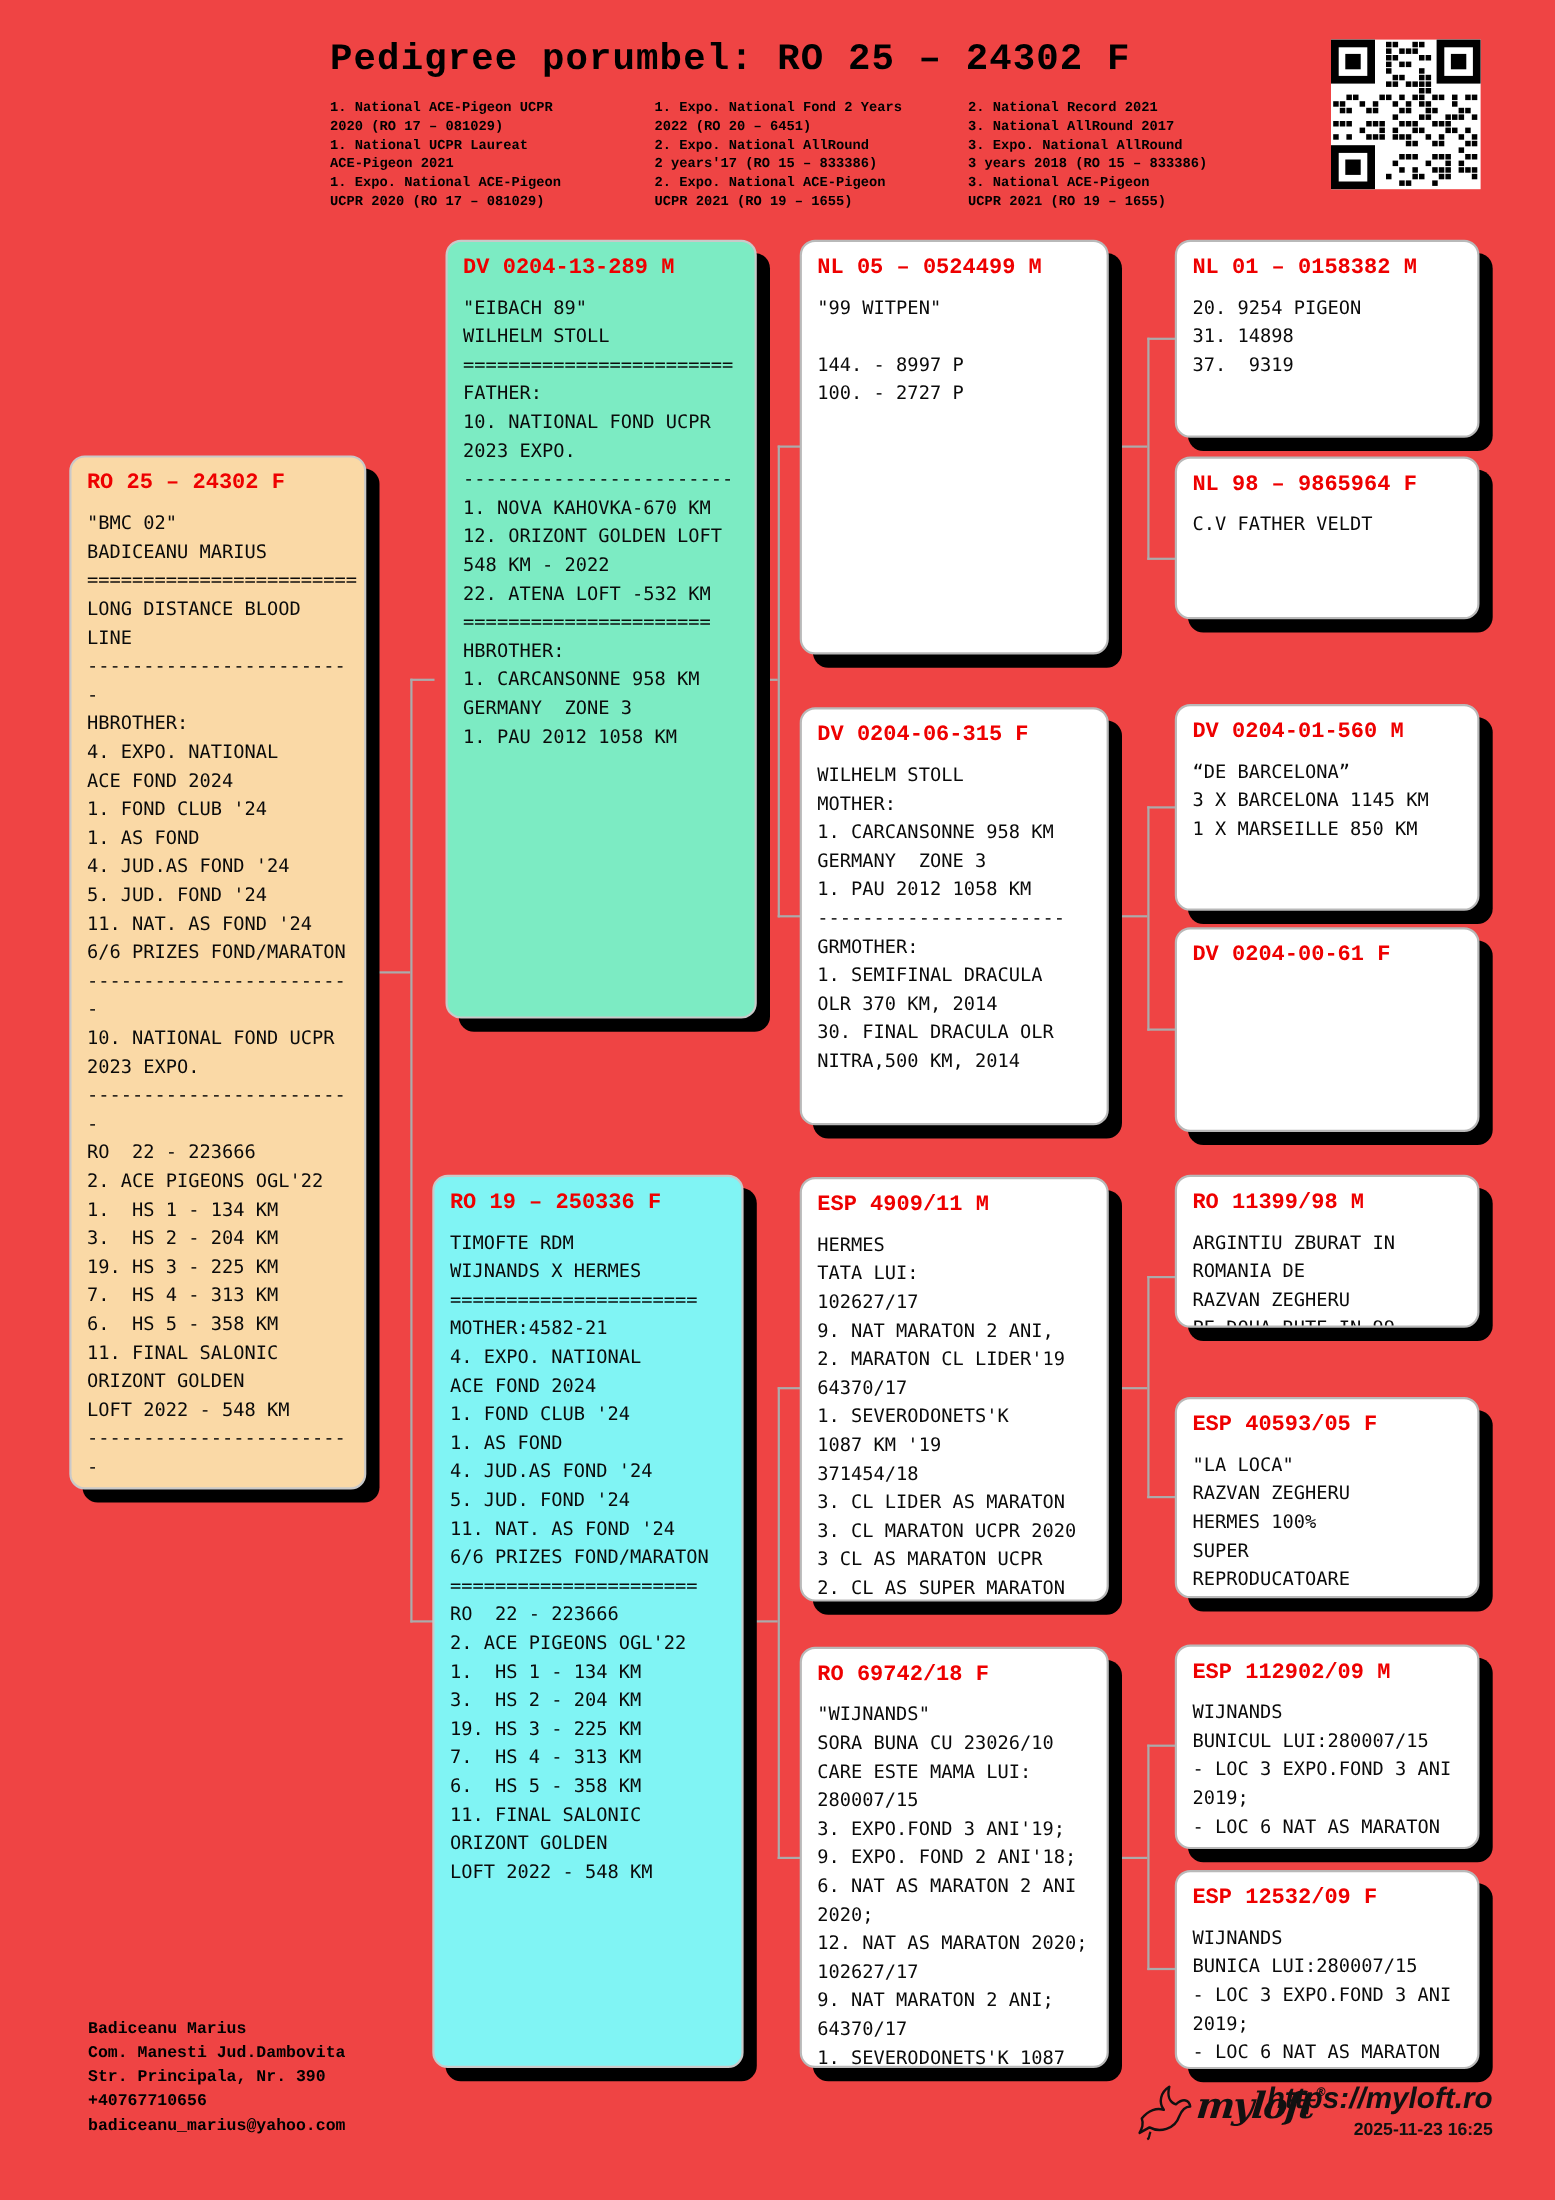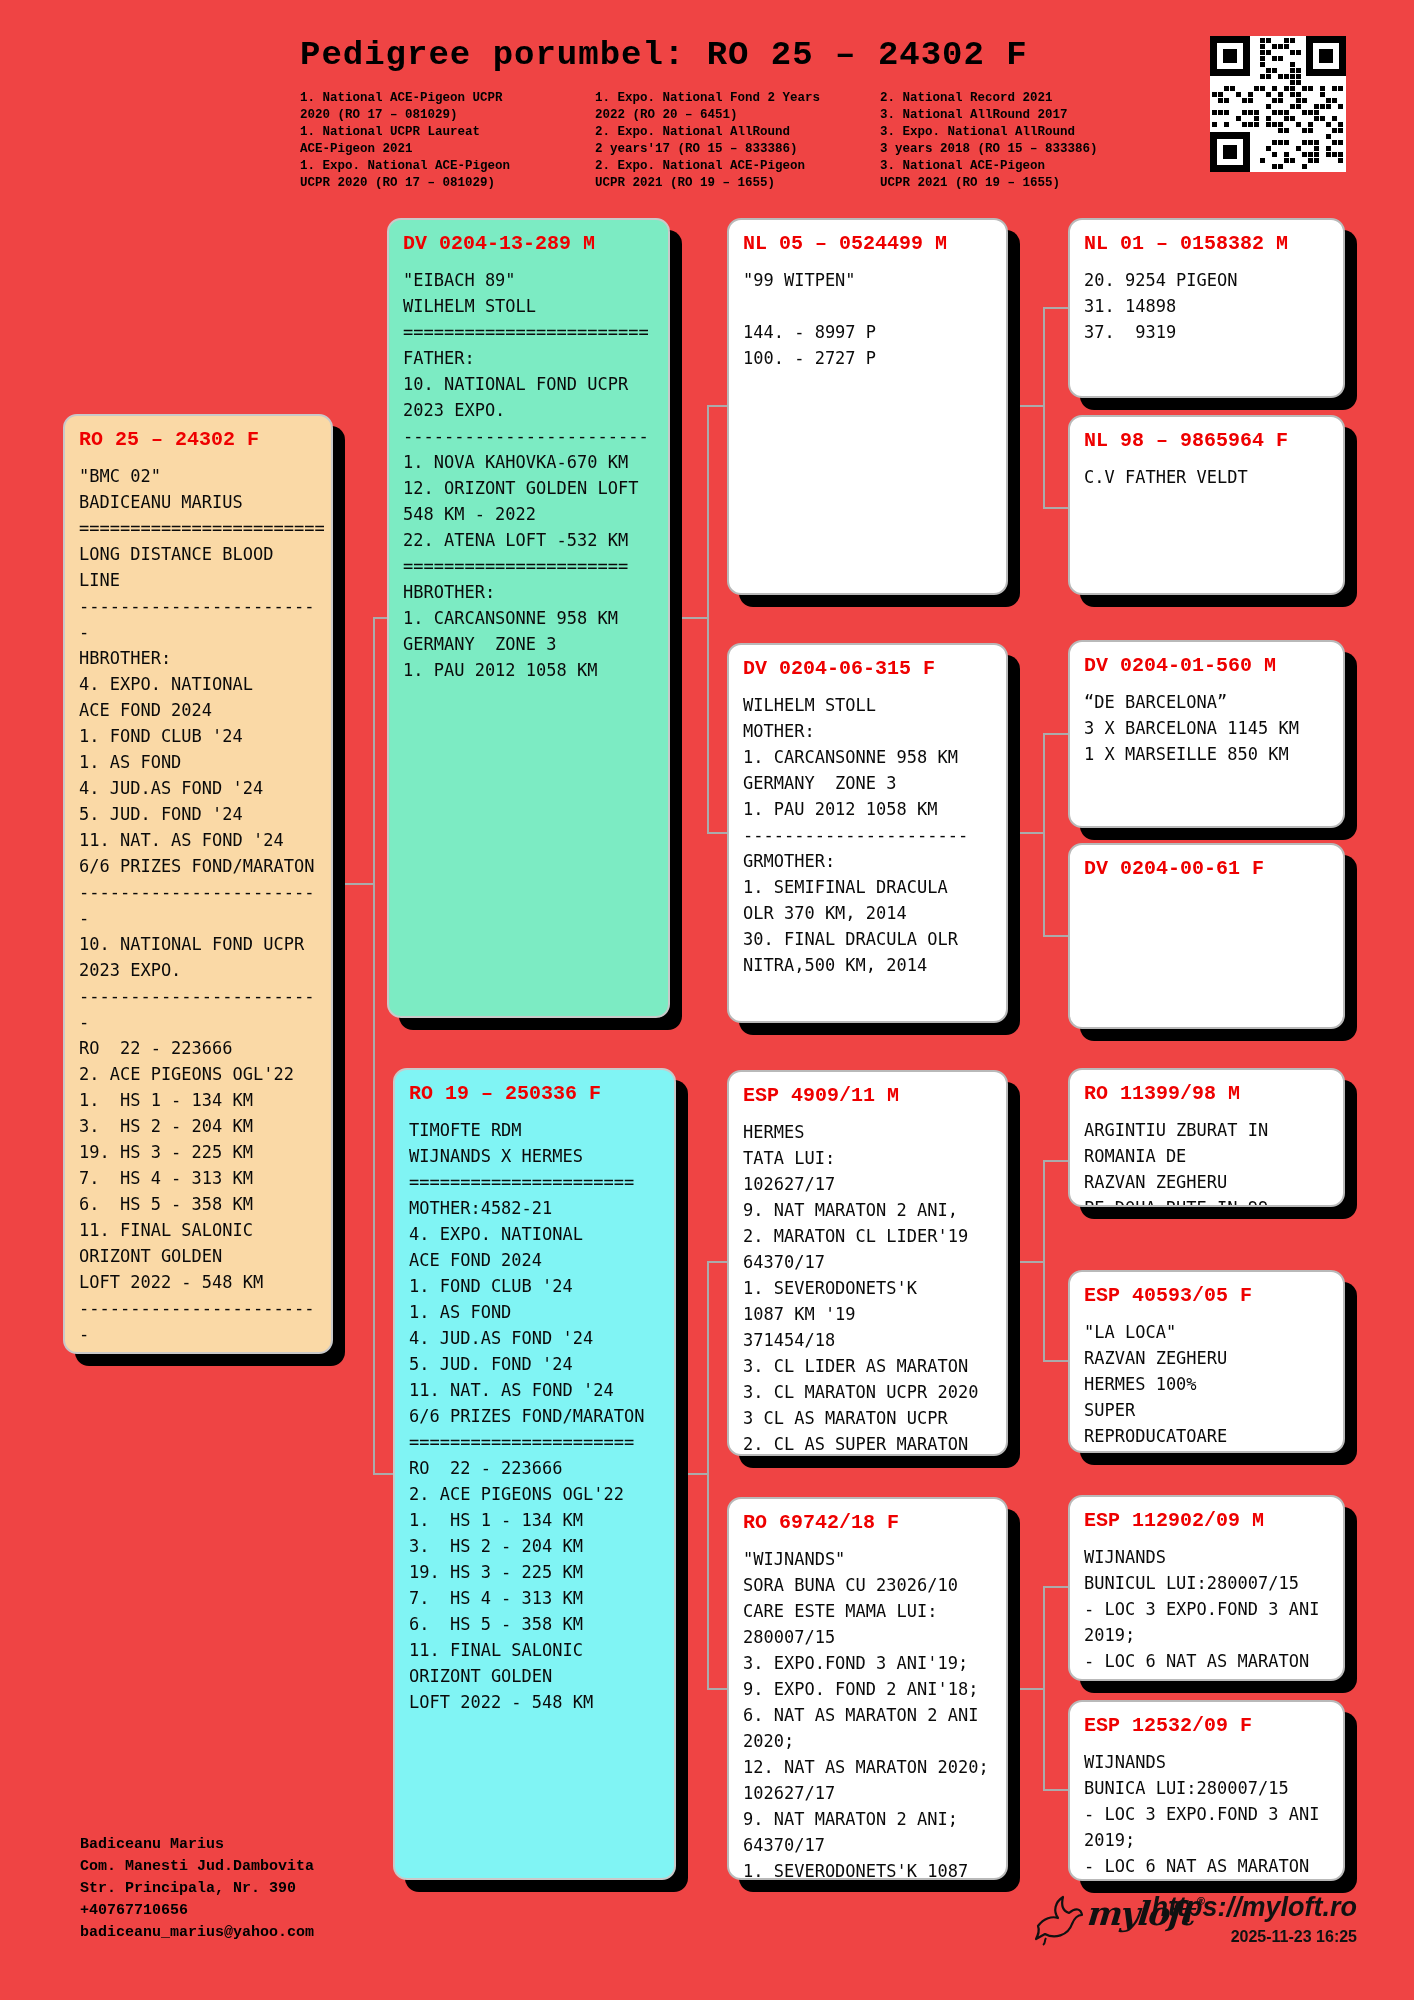--- a/index.html
+++ b/index.html
@@ -273,21 +273,21 @@
 11. FINAL SALONIC
 ORIZONT GOLDEN
 LOFT 2022 - 548 KM
 ------------------------
 1. NOVA KAHOVKA-670 KM
 12. ORIZONT GOLDEN LOFT
 548 KM - 2022
 22. ATENA LOFT -532 KM</div>
   </div>
 
-  <div class="pbox father" style="left:387px;top:218px;width:283px;height:800px;">
+  <div class="pbox father" style="left:405px;top:218px;width:283px;height:708px;">
     <div class="ring">DV 0204-13-289 M</div>
     <div class="body">"EIBACH 89"
 WILHELM STOLL
 ========================
 FATHER:
 10. NATIONAL FOND UCPR
 2023 EXPO.
 ------------------------
 1. NOVA KAHOVKA-670 KM
 12. ORIZONT GOLDEN LOFT
@@ -381,21 +381,21 @@
 1. SEVERODONETS'K 1087
 KM 2019;</div>
   </div>
 
   <div class="pbox" style="left:1068px;top:218px;width:277px;height:180px;">
     <div class="ring">NL 01 – 0158382 M</div>
     <div class="body">20. 9254 PIGEON
 31. 14898
 37.  9319</div>
   </div>
-  <div class="pbox" style="left:1068px;top:415px;width:277px;height:180px;">
+  <div class="pbox" style="left:1068px;top:415px;width:277px;height:148px;">
     <div class="ring">NL 98 – 9865964 F</div>
     <div class="body">C.V FATHER VELDT</div>
   </div>
   <div class="pbox" style="left:1068px;top:640px;width:277px;height:188px;">
     <div class="ring">DV 0204-01-560 M</div>
     <div class="body">“DE BARCELONA”
 3 X BARCELONA 1145 KM
 1 X MARSEILLE 850 KM</div>
   </div>
   <div class="pbox" style="left:1068px;top:843px;width:277px;height:186px;">

